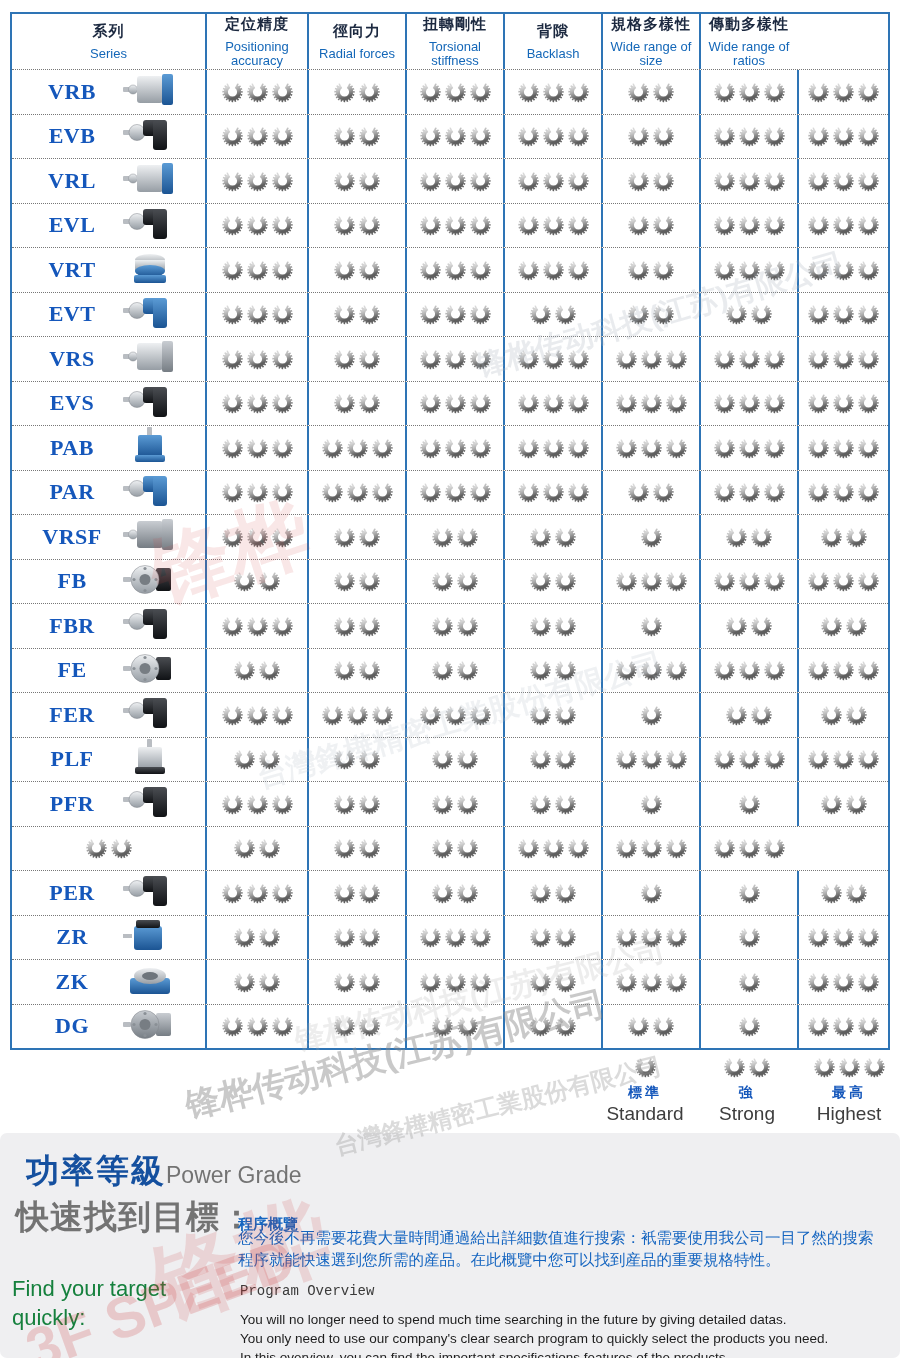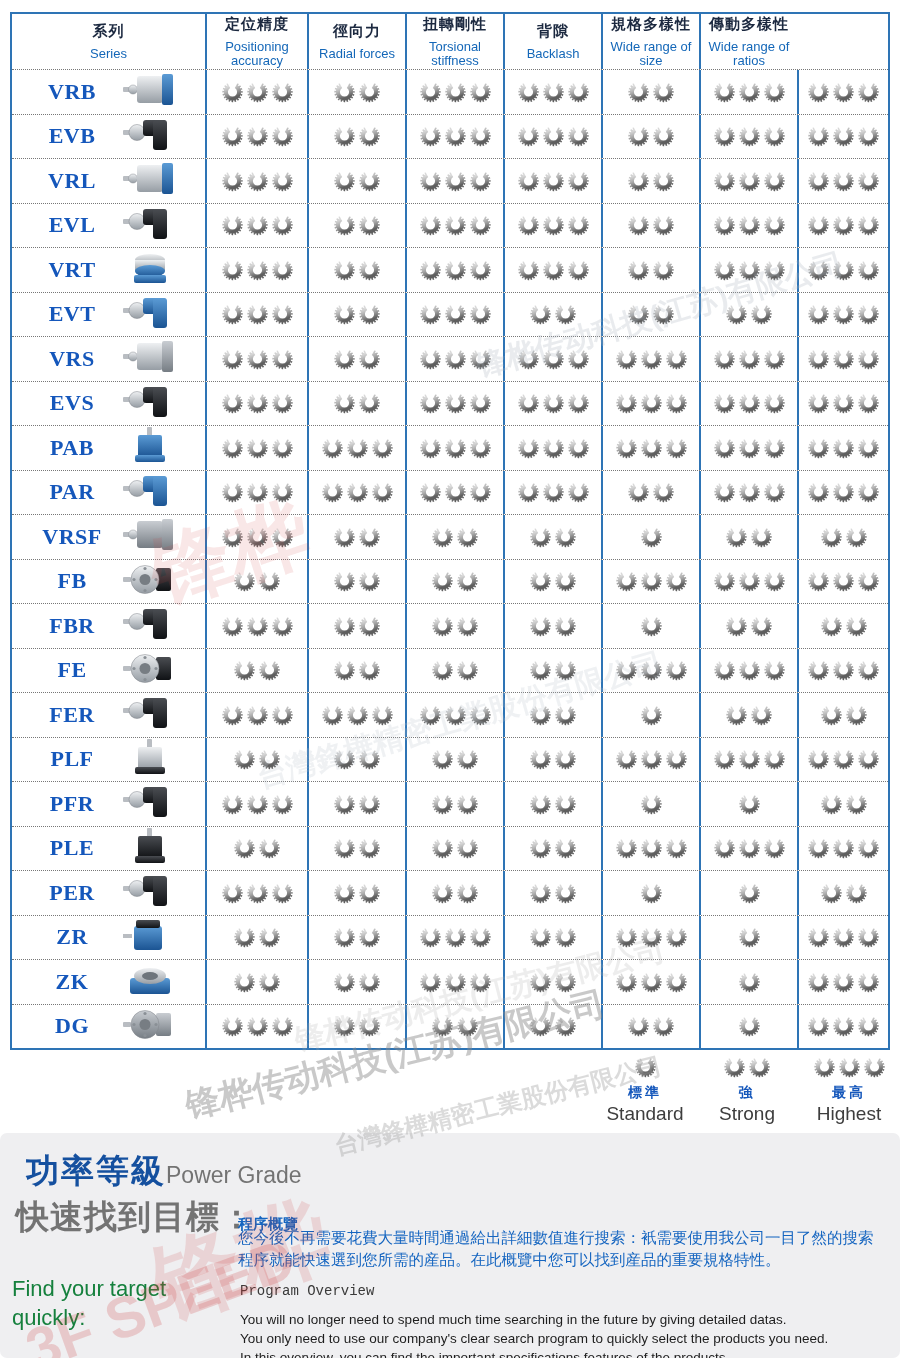--- a/index.html
+++ b/index.html
@@ -1984,28 +1984,20 @@
               <path d="M16.90 3.51 A9.8 9.8 0 1 1 7.10 3.51" fill="none" stroke="url(#gearG)" stroke-width="2.6" stroke-dasharray="1.6 1.5"></path>
             </svg>
             <svg width="23" height="22" viewBox="0 0 24 24">
               <path d="M15.60 5.76 A7.2 7.2 0 1 1 8.40 5.76" fill="none" stroke="url(#gearG)" stroke-width="4.4"></path>
               <path d="M16.90 3.51 A9.8 9.8 0 1 1 7.10 3.51" fill="none" stroke="url(#gearG)" stroke-width="2.6" stroke-dasharray="1.6 1.5"></path>
             </svg>
           </div>
         </div>
       </div>
       <div class="trow">
-        <div class="cell series">
-          <span class="lbl">PLE</span>
-          <span><svg width="54" height="39" viewBox="0 0 54 39">
-              <rect x="25" y="1" width="5" height="9" rx="1" fill="#b9bdc2"></rect>
-              <rect x="16" y="9" width="24" height="22" rx="2" fill="url(#g-black)"></rect>
-              <rect x="13" y="29" width="30" height="7" rx="2" fill="url(#g-black)"></rect>
-            </svg></span>
-        </div>
         <div class="cell">
           <div class="gears">
             <svg width="23" height="22" viewBox="0 0 24 24">
               <path d="M15.60 5.76 A7.2 7.2 0 1 1 8.40 5.76" fill="none" stroke="url(#gearG)" stroke-width="4.4"></path>
               <path d="M16.90 3.51 A9.8 9.8 0 1 1 7.10 3.51" fill="none" stroke="url(#gearG)" stroke-width="2.6" stroke-dasharray="1.6 1.5"></path>
             </svg>
             <svg width="23" height="22" viewBox="0 0 24 24">
               <path d="M15.60 5.76 A7.2 7.2 0 1 1 8.40 5.76" fill="none" stroke="url(#gearG)" stroke-width="4.4"></path>
               <path d="M16.90 3.51 A9.8 9.8 0 1 1 7.10 3.51" fill="none" stroke="url(#gearG)" stroke-width="2.6" stroke-dasharray="1.6 1.5"></path>
             </svg>

